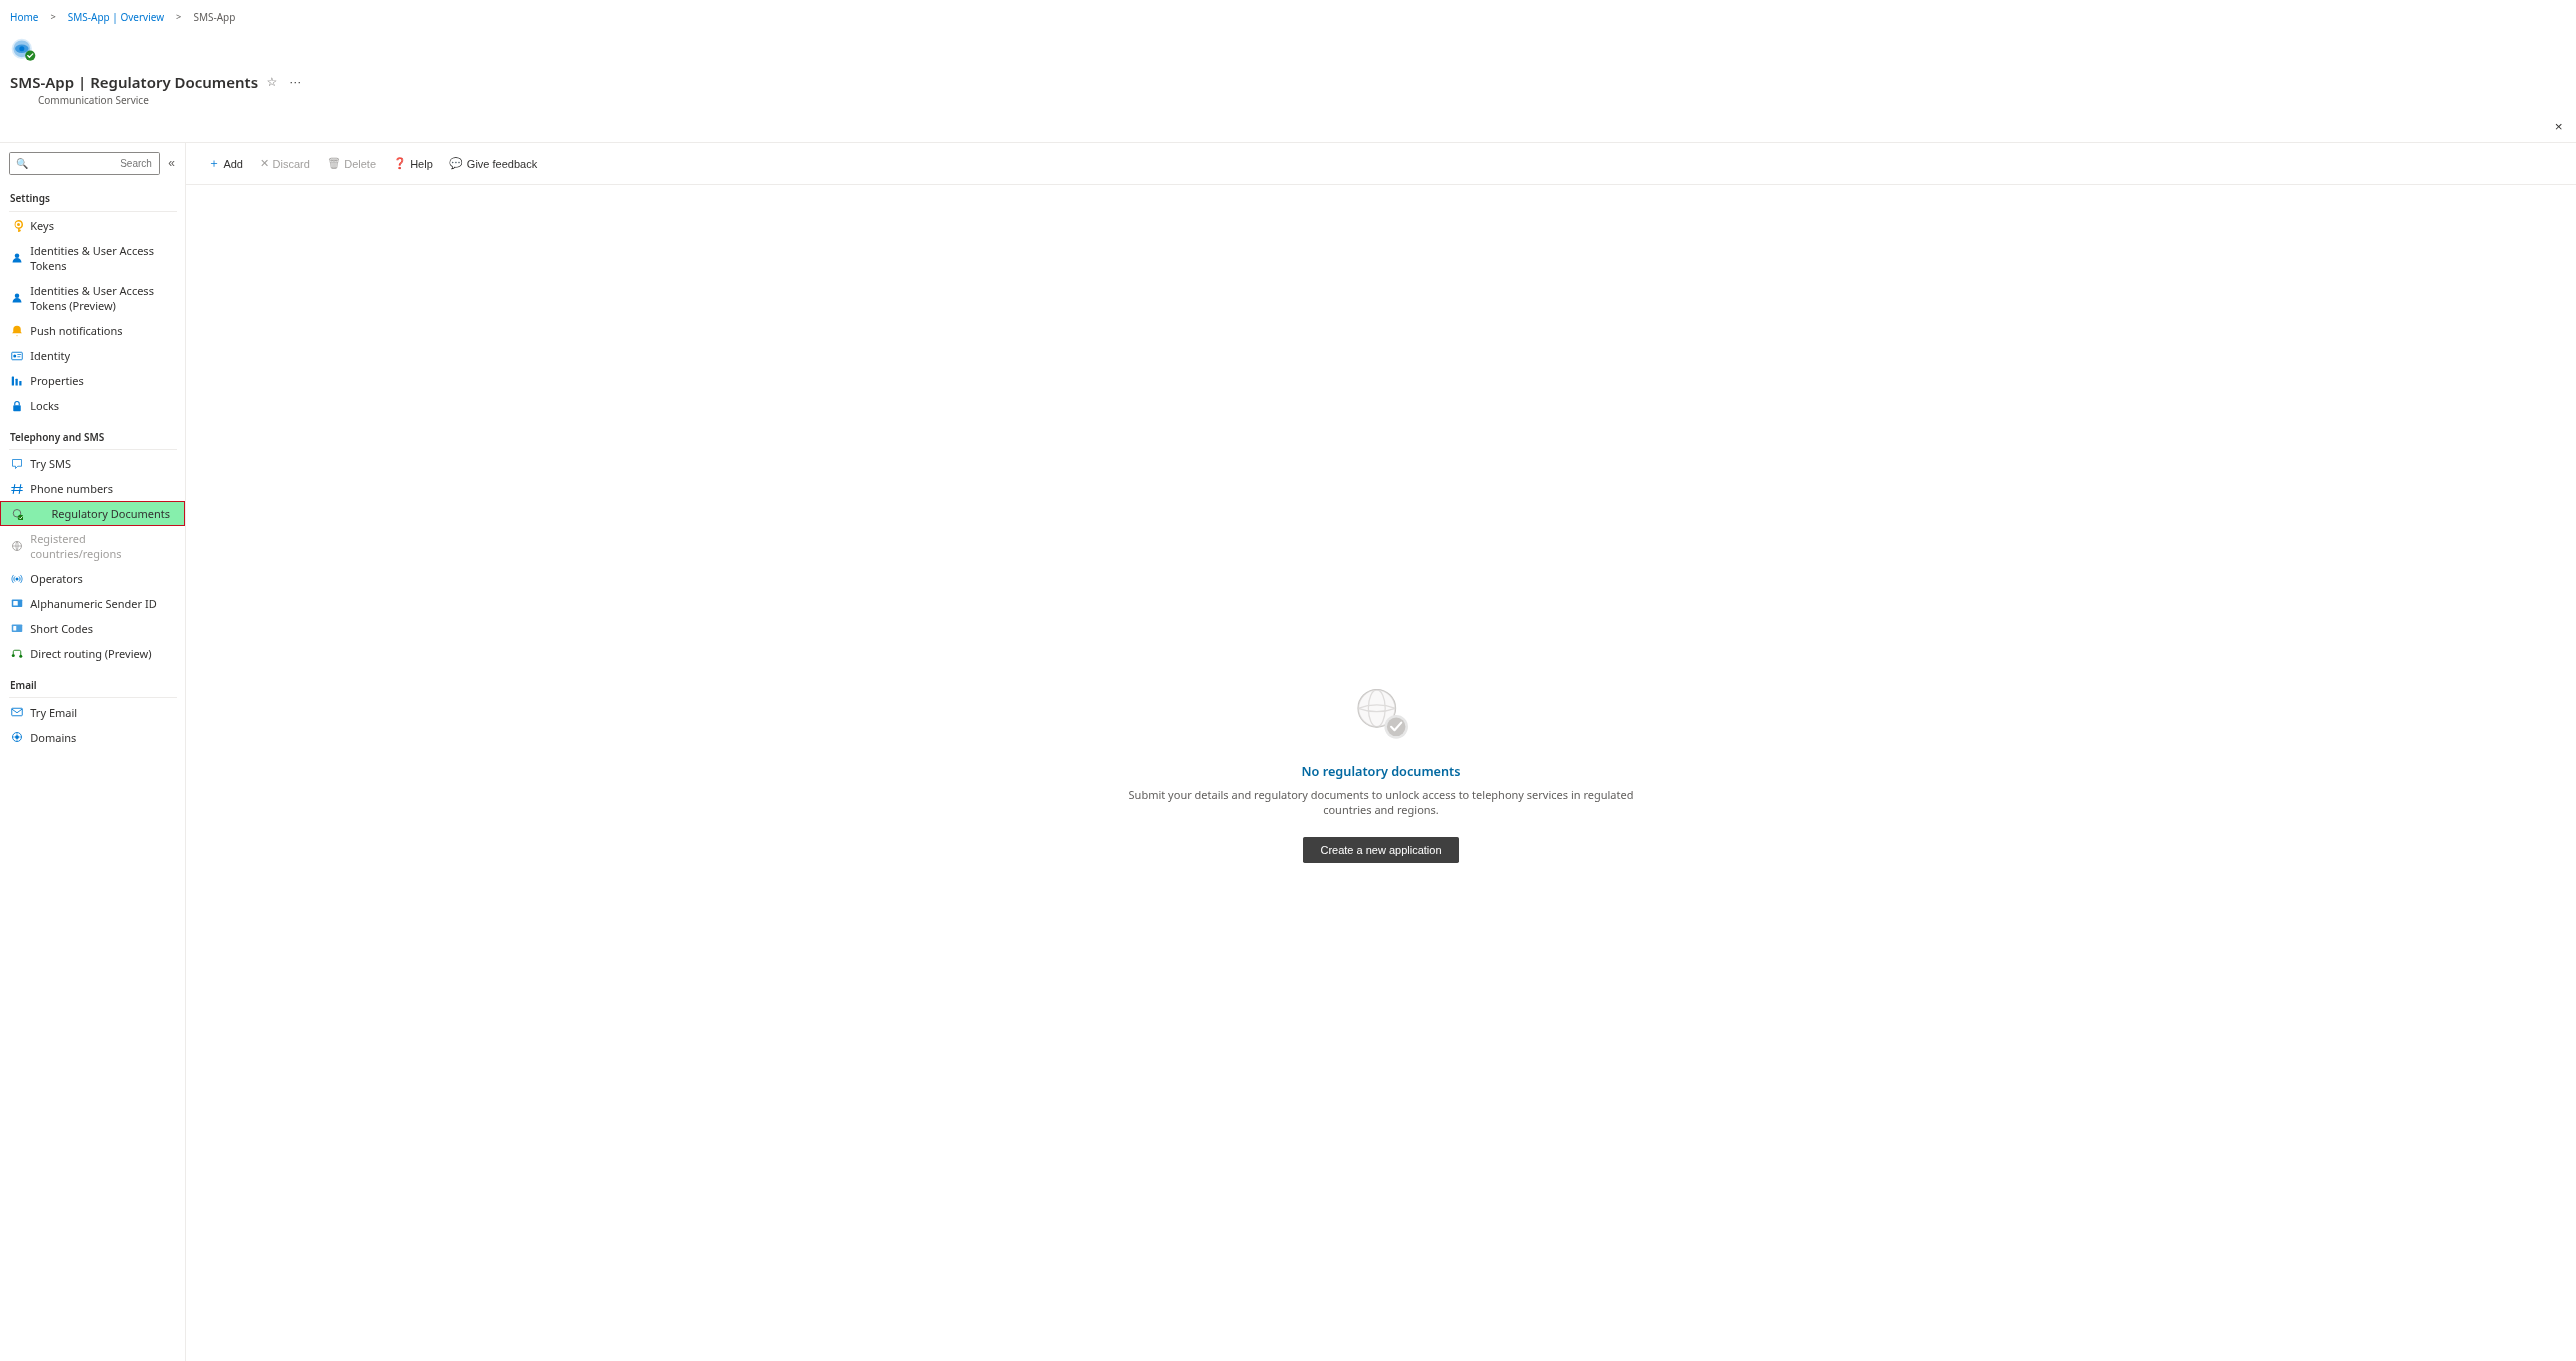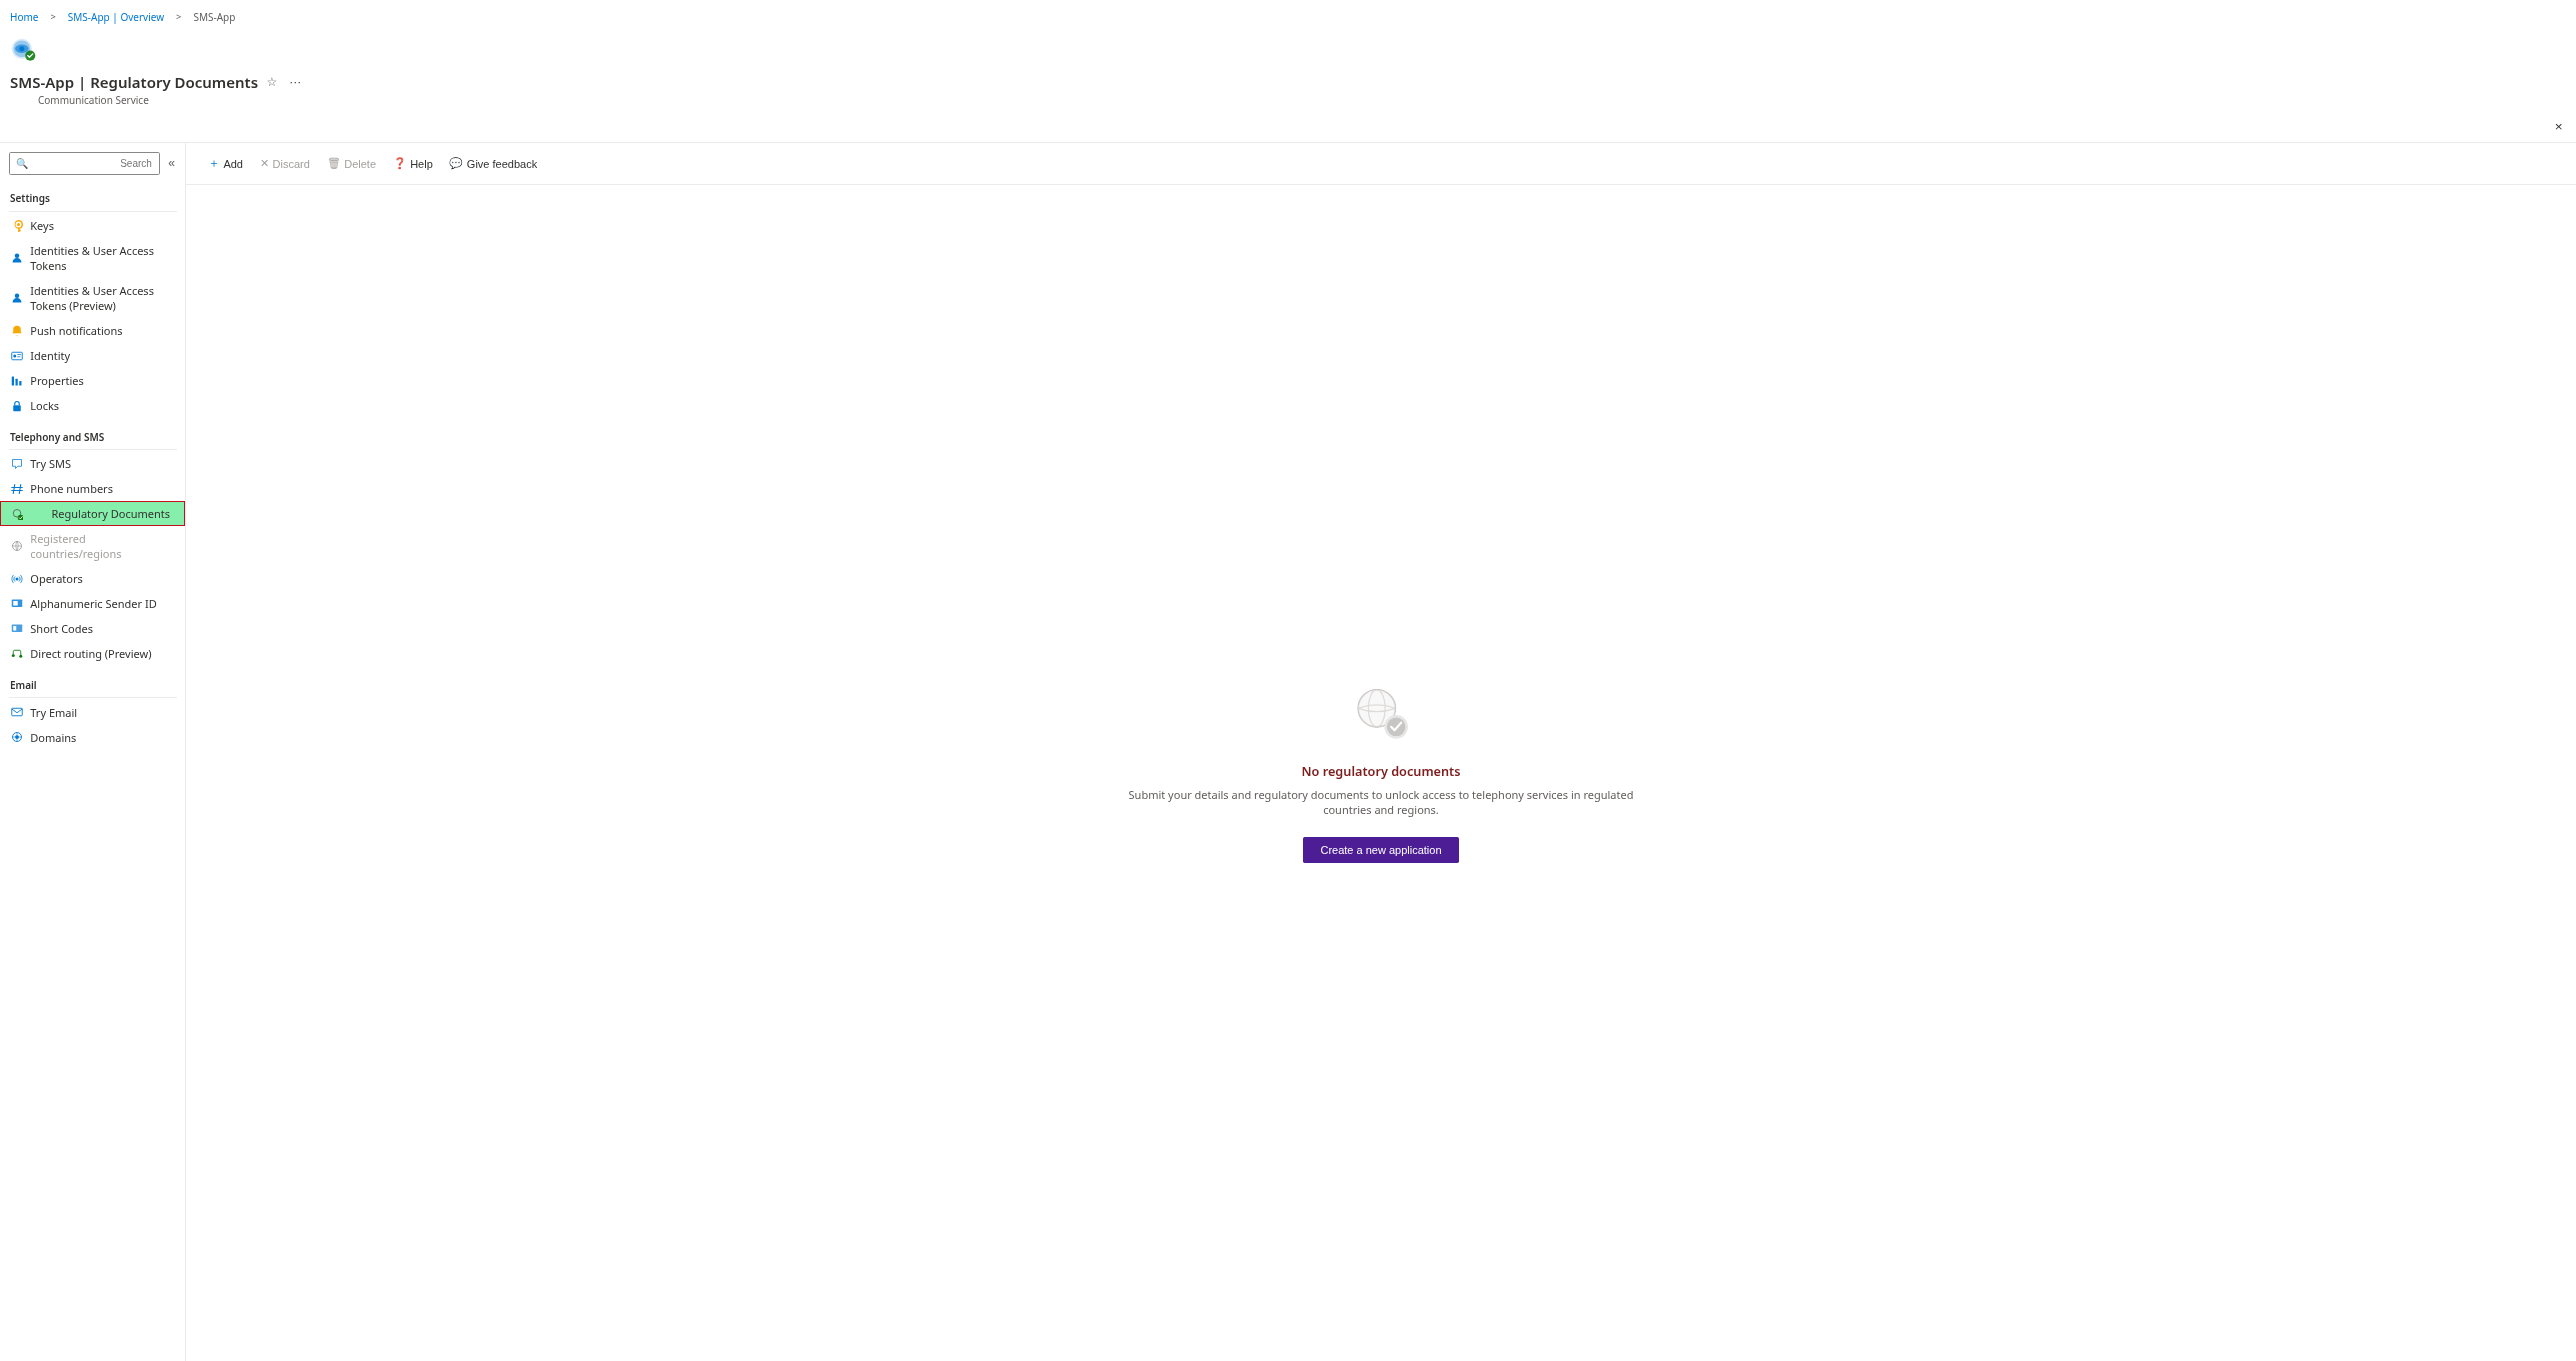--- a/index.html
+++ b/index.html
@@ -85,24 +85,24 @@
       border-radius: 1.7px;
     }
     .toolbar-btn.disabled { color: #a19f9d; cursor: default; }
 
     
     .empty-state {
       flex: 1; display: flex; flex-direction: column; align-items: center; justify-content: center;
       padding: 34px; text-align: center;
     }
     .empty-icon { margin-bottom: 17px; }
-    .empty-title { font-size: 12.7px; font-weight: 600; color: #7f1d1d; margin-bottom: 6.8px; }
+    .empty-title { font-size: 12.7px; font-weight: 600; color: #0369a1; margin-bottom: 6.8px; }
     .empty-desc { font-size: 11px; color: #605e5c; max-width: 507px; margin-bottom: 20px; }
     .create-btn {
-      background: #4c1d95; color: #fff; border: none; border-radius: 1.7px;
+      background: #404040; color: #fff; border: none; border-radius: 1.7px;
       padding: 6.8px 17px; font-size: 11px; cursor: pointer; font-weight: 400;
     }
 
     
     .sidebar::-webkit-scrollbar { width: 3.4px; }
     .sidebar::-webkit-scrollbar-thumb { background: #c8c6c4; border-radius: 1.7px; }
   </style>
 </head>
 <body>
 

